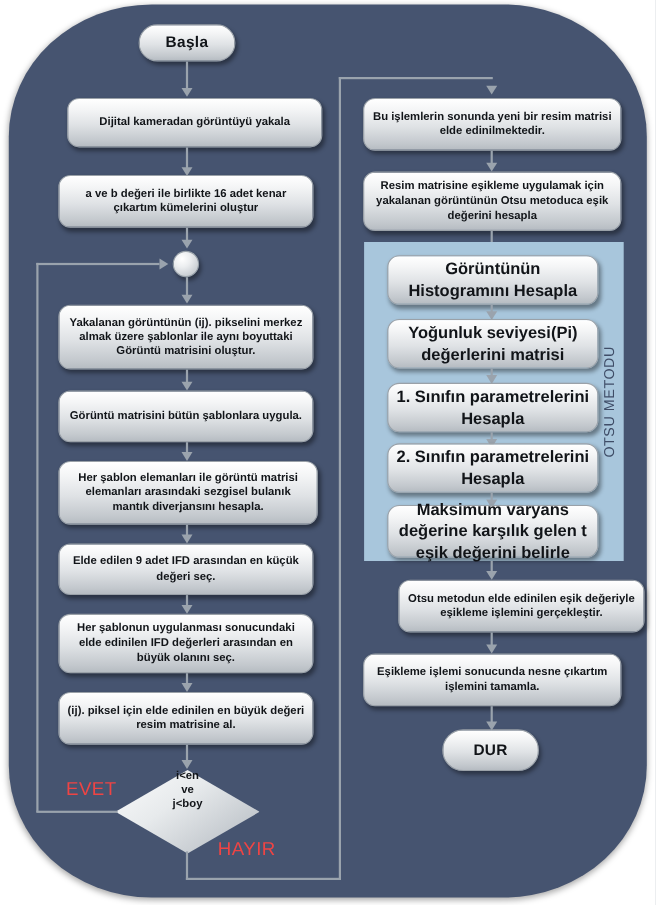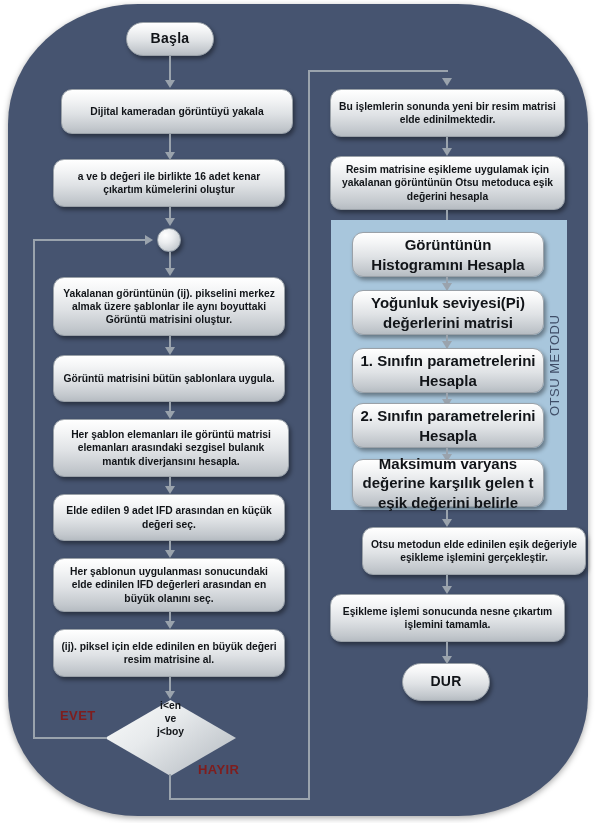--- a/index.html
+++ b/index.html
@@ -80,23 +80,22 @@
     border-left:5px solid transparent;border-right:5px solid transparent;
     border-top:8px solid #9aa3ad;
   }
   .arrow-r{
     position:absolute;width:0;height:0;
     border-top:5px solid transparent;border-bottom:5px solid transparent;
     border-left:8px solid #9aa3ad;
   }
 
   .edge-label{
-    position:absolute;color:#7f1d1d;font-size:13px;letter-spacing:.4px;
+    position:absolute;color:#ef4444;font-size:17px;letter-spacing:.4px;
     white-space:nowrap;
-    font-weight:bold;
   }
 </style>
 </head>
 <body>
 
 <div id="canvas">
 
   <div id="backdrop"></div>
 
   <div class="node term" style="left:126px;top:22px;width:88px;height:34px;">Başla</div>

